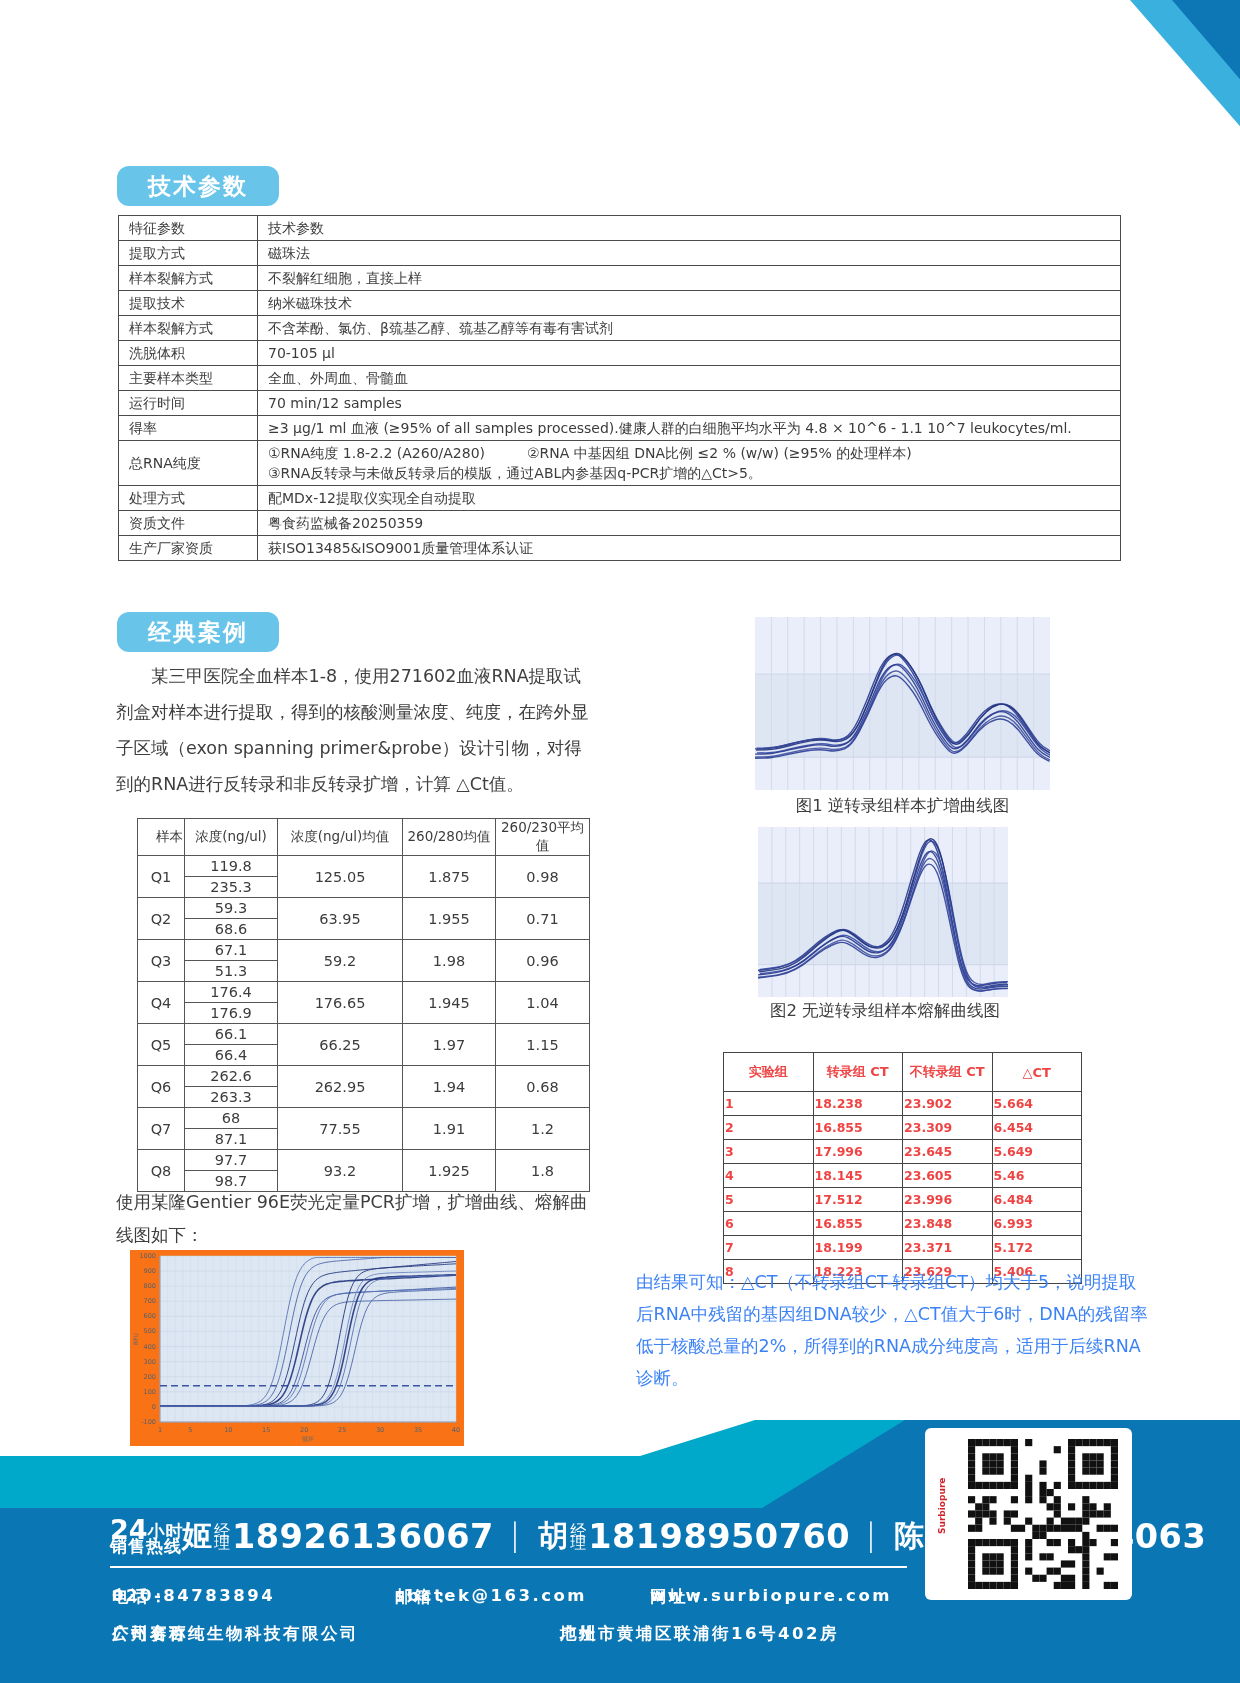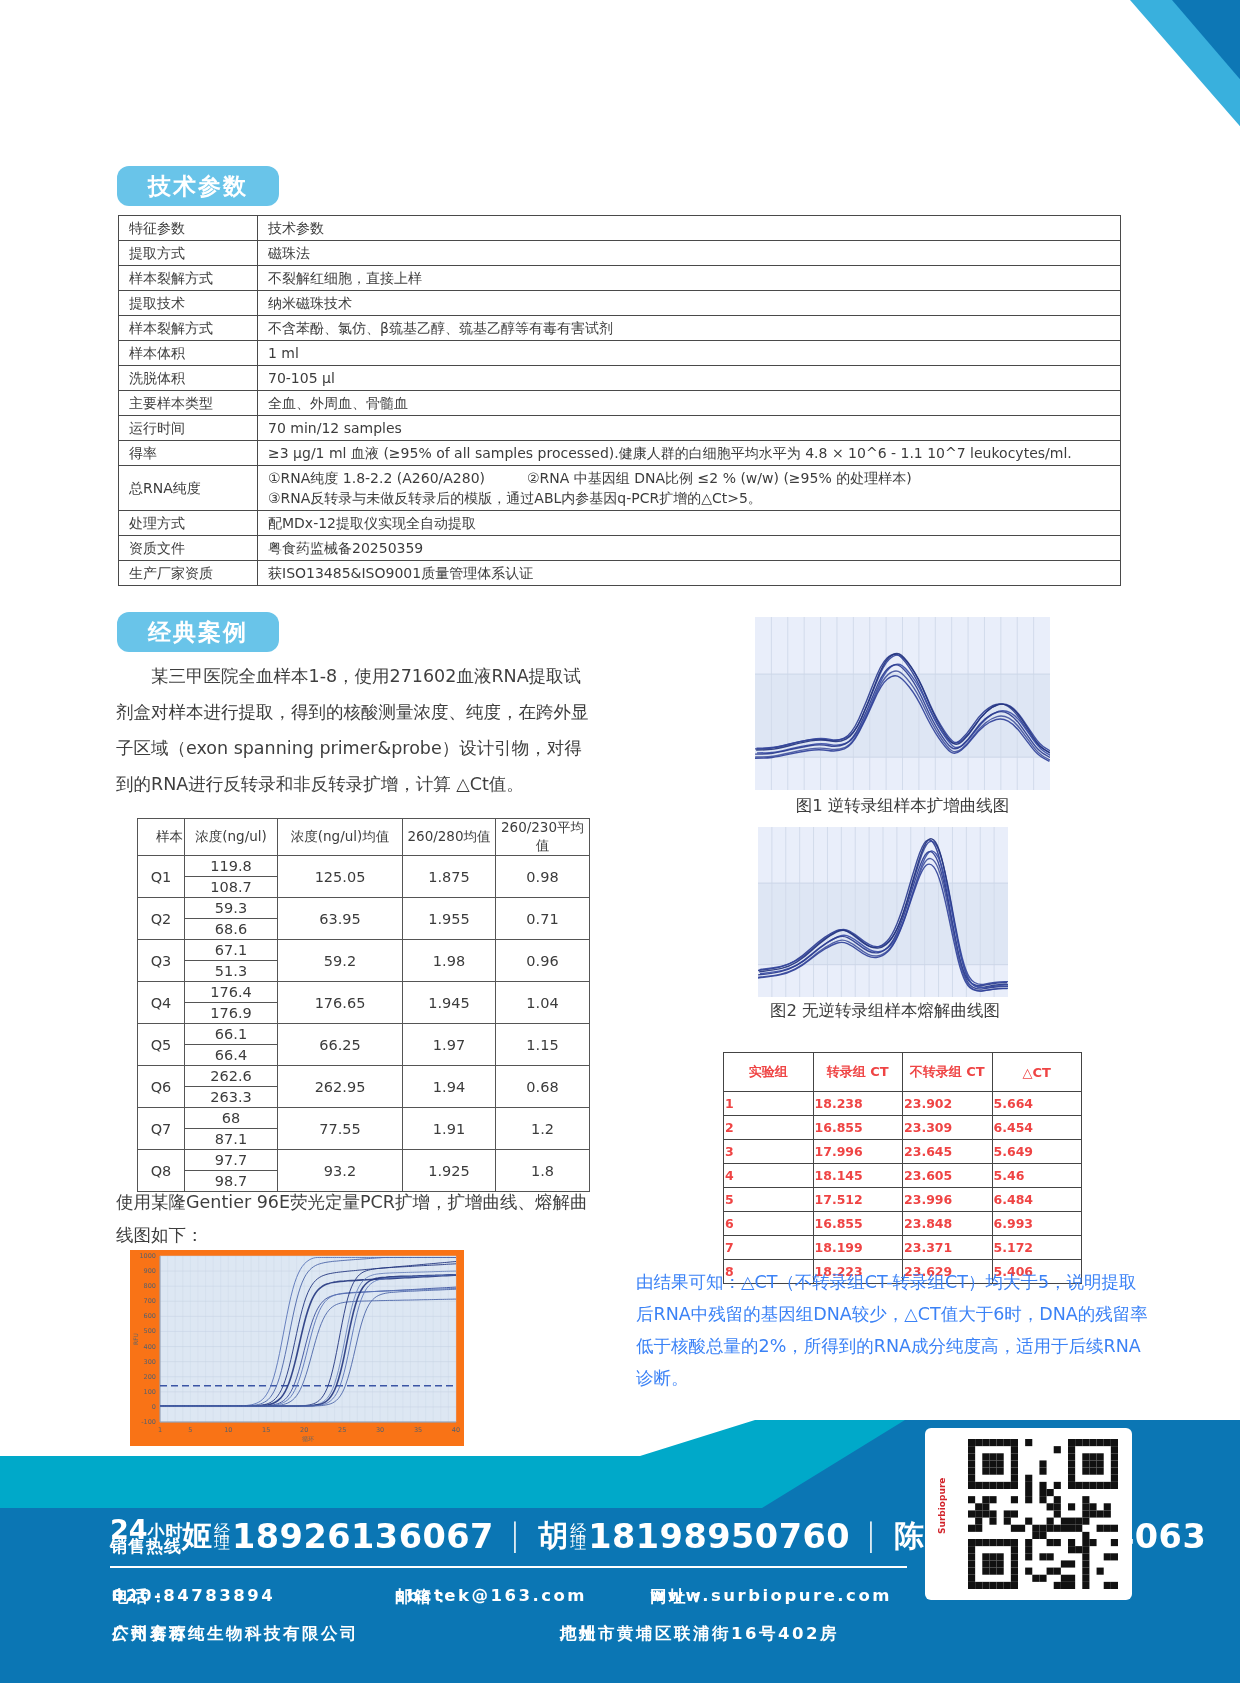--- a/index.html
+++ b/index.html
@@ -102,24 +102,20 @@
         </tr>
         <tr>
           <td class="lbl">提取技术</td>
           <td>纳米磁珠技术</td>
         </tr>
         <tr>
           <td class="lbl">样本裂解方式</td>
           <td>不含苯酚、氯仿、β巯基乙醇、巯基乙醇等有毒有害试剂</td>
         </tr>
         <tr>
-          <td class="lbl">样本体积</td>
-          <td>1 ml</td>
-        </tr>
-        <tr>
           <td class="lbl">洗脱体积</td>
           <td>70-105 μl</td>
         </tr>
         <tr>
           <td class="lbl">主要样本类型</td>
           <td>全血、外周血、骨髓血</td>
         </tr>
         <tr>
           <td class="lbl">运行时间</td>
           <td>70 min/12 samples</td>
@@ -166,21 +162,21 @@
       </thead>
     <tbody id="sampleBody">
         <tr>
           <td rowspan="2">Q1</td>
           <td>119.8</td>
           <td rowspan="2">125.05</td>
           <td rowspan="2">1.875</td>
           <td rowspan="2">0.98</td>
         </tr>
         <tr>
-          <td>108.7</td>
+          <td>235.3</td>
         </tr>
         <tr>
           <td rowspan="2">Q2</td>
           <td>59.3</td>
           <td rowspan="2">63.95</td>
           <td rowspan="2">1.955</td>
           <td rowspan="2">0.71</td>
         </tr>
         <tr>
           <td>68.6</td>

